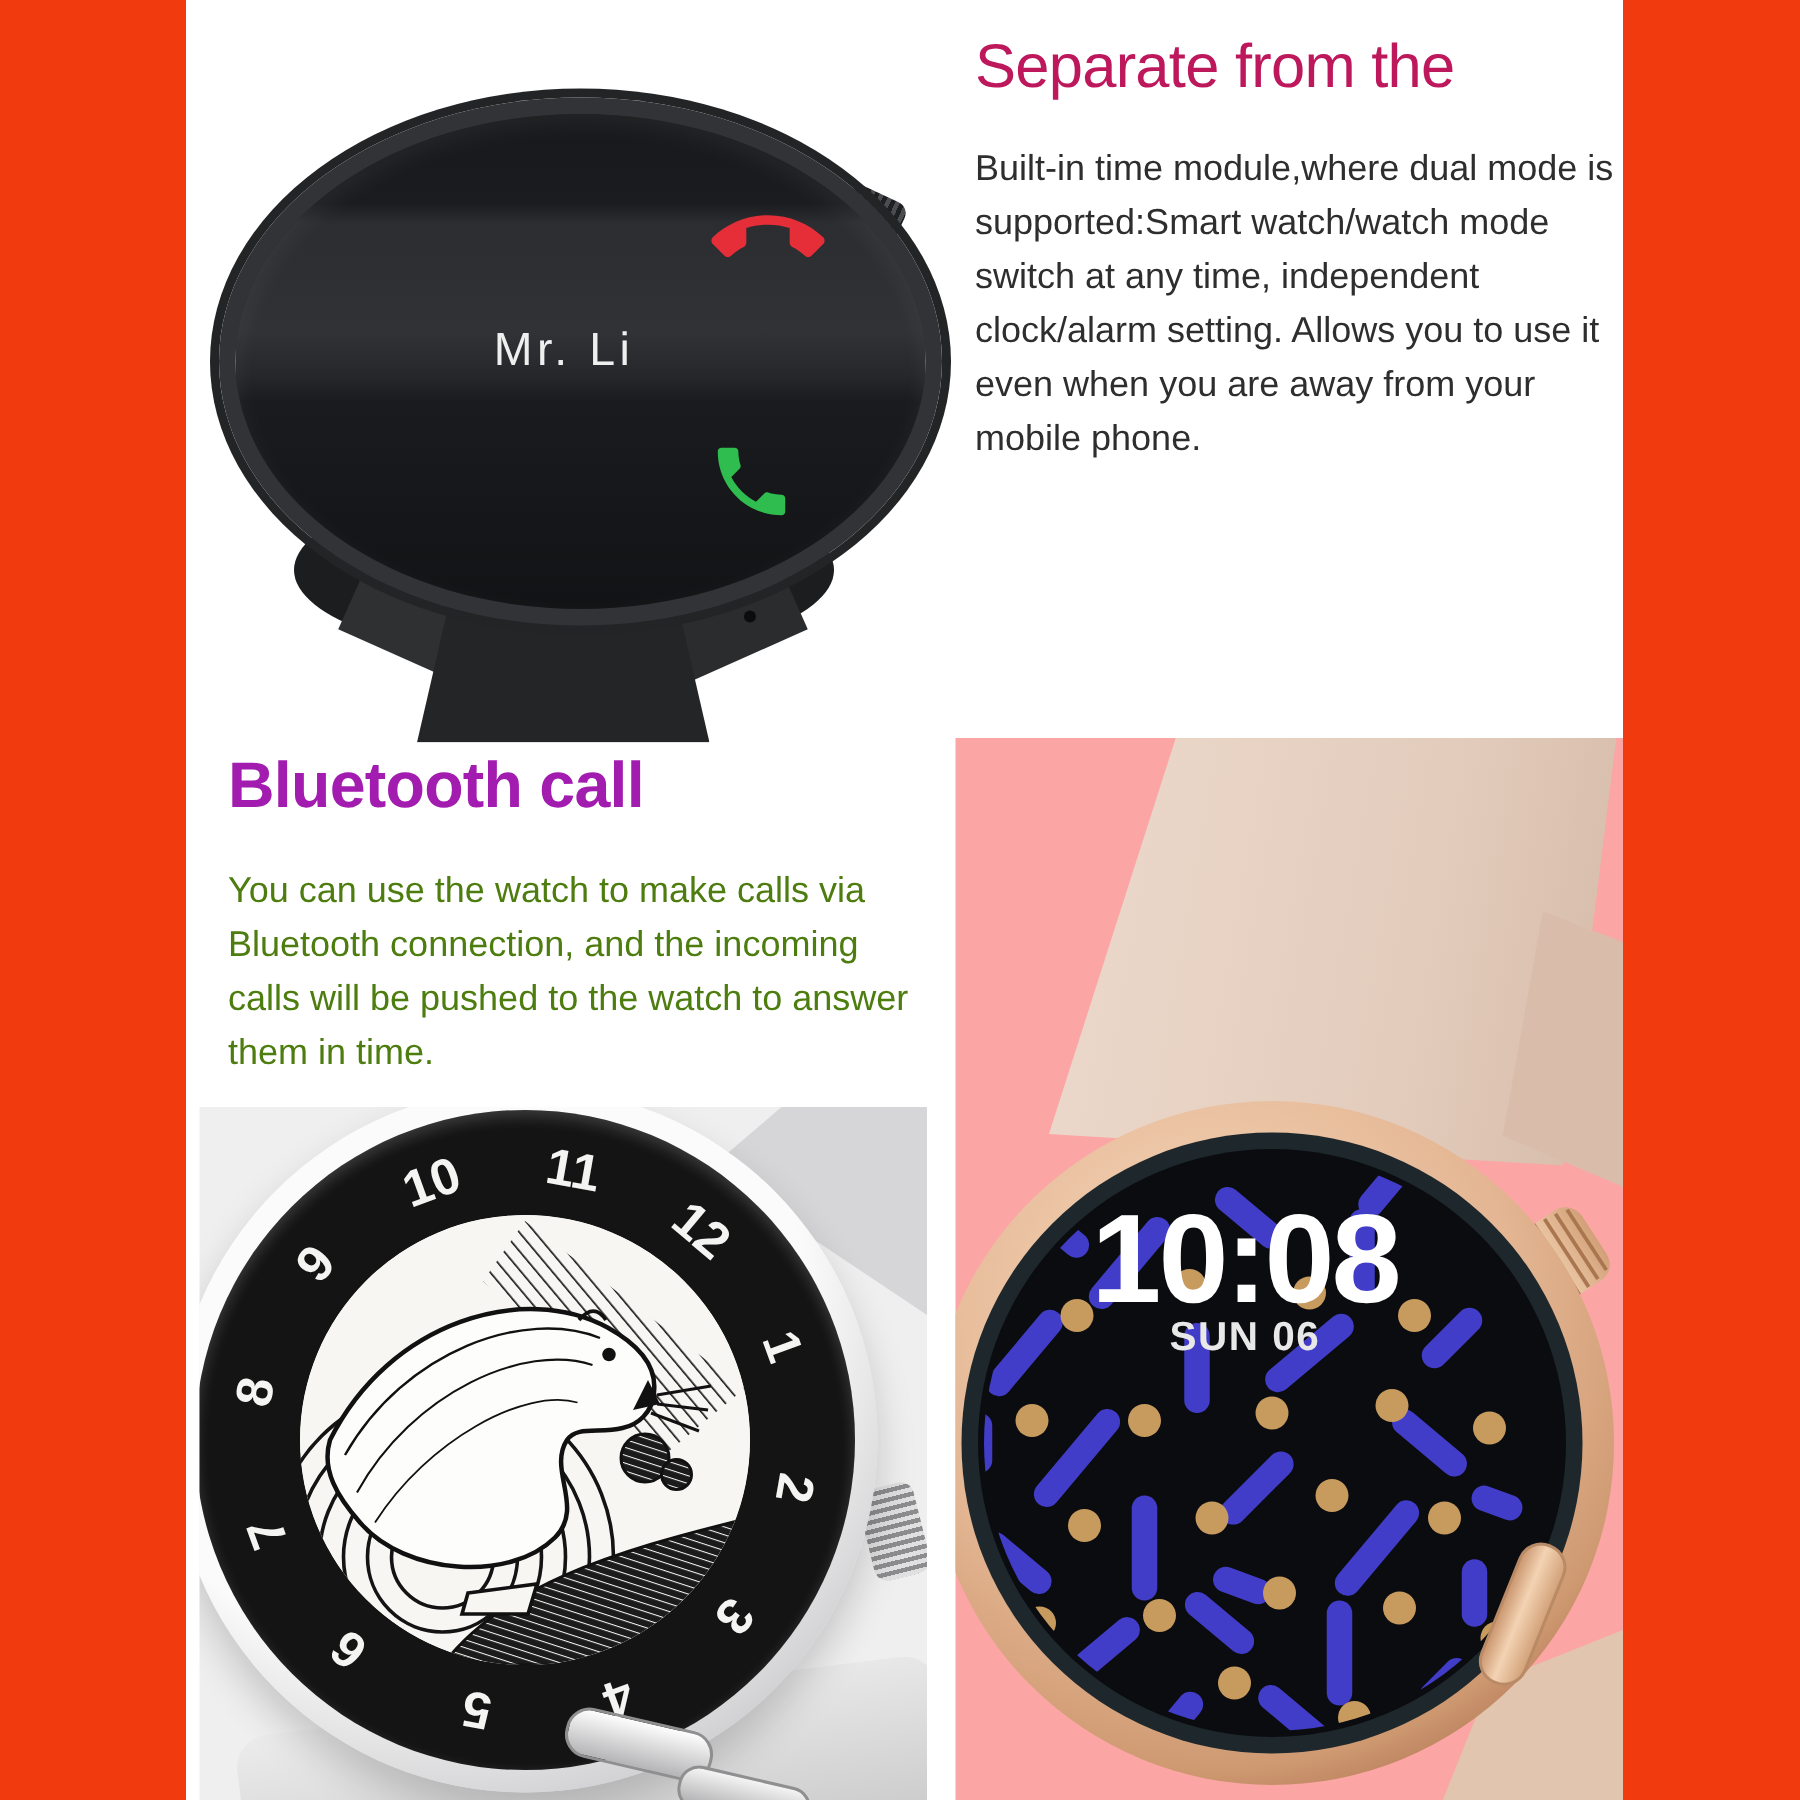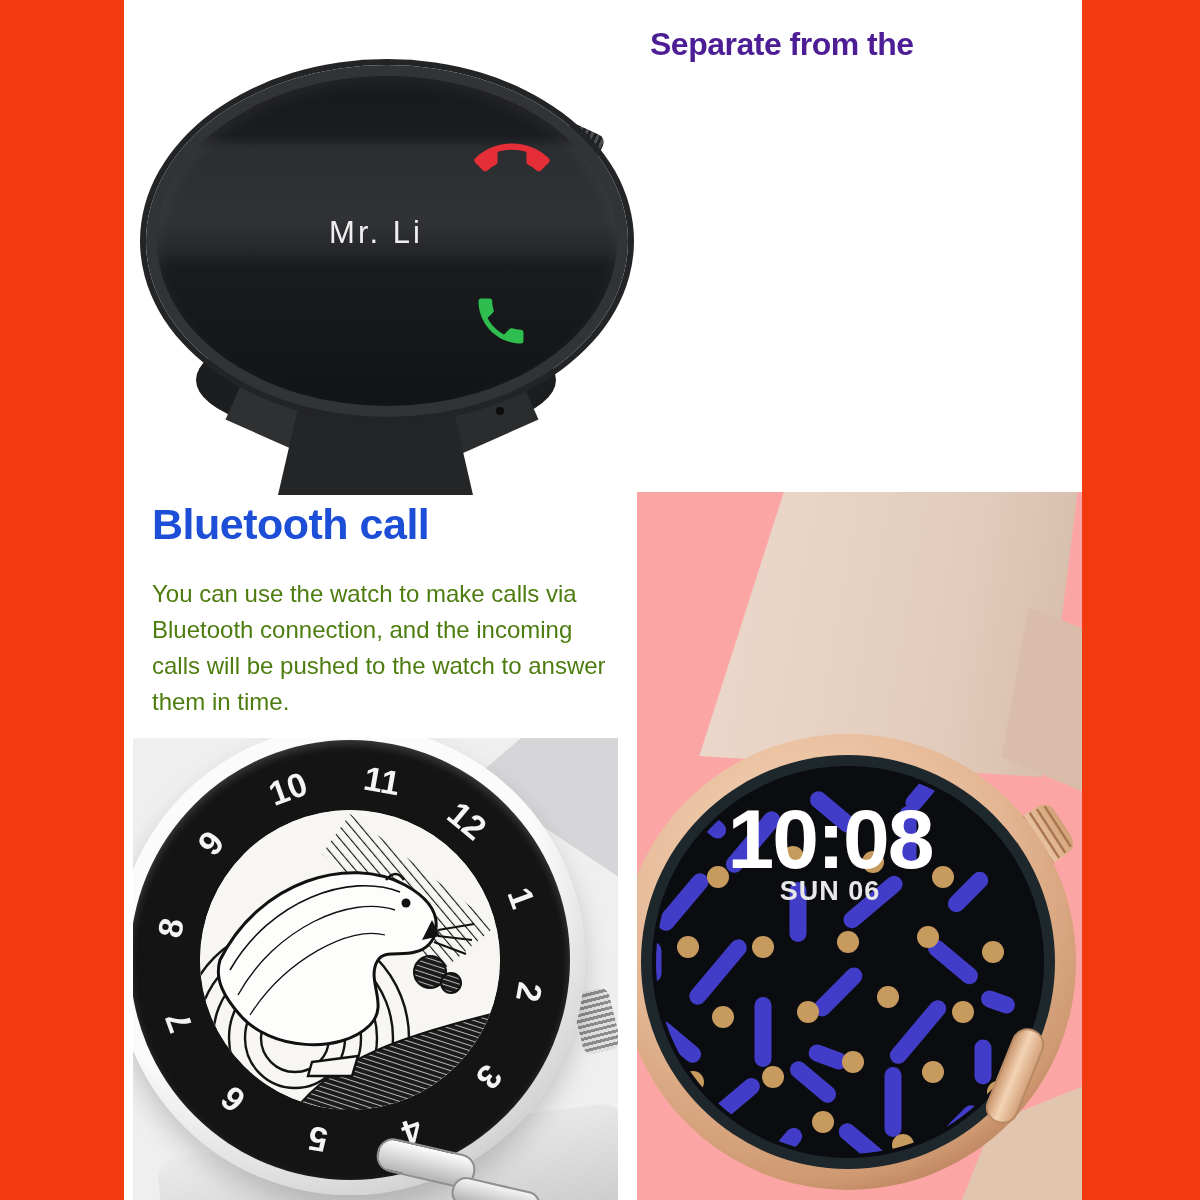--- a/index.html
+++ b/index.html
@@ -8,29 +8,29 @@
     background:#ffffff;font-family:"Liberation Sans",sans-serif;
   }
   .abs{position:absolute;}
   
   #bar-left{left:0;top:0;width:124px;height:1200px;background:#f13a0e;}
   #bar-right{left:1082px;top:0;width:118px;height:1200px;background:#f13a0e;}
 
   
   #sec-independent{left:650px;top:20px;width:432px;}
   #sec-independent h1{
-    margin:0;font-size:32px;line-height:49px;font-weight:700;color:#4c1d95;letter-spacing:-0.5px;
+    margin:0;font-size:41px;line-height:49px;font-weight:400;color:#be185d;letter-spacing:-0.5px;
   }
   #sec-independent h1 span{display:block;}
   #sec-independent p{
     margin:26px 0 0 0;font-size:24px;line-height:36px;color:#2e2e2e;
   }
 
   
-  #bt-heading{left:152px;top:500px;font-size:43px;font-weight:700;color:#1d4ed8;letter-spacing:-0.5px;}
+  #bt-heading{left:152px;top:500px;font-size:43px;font-weight:700;color:#a21caf;letter-spacing:-0.5px;}
   #bt-body{left:152px;top:576px;width:462px;font-size:24px;line-height:36px;color:#4d7c0f;}
 
   
   #black-watch{left:128px;top:55px;width:515px;height:440px;}
   #bw-undercase{left:68px;top:265px;width:360px;height:120px;border-radius:50%;background:#1c1d1f;}
   #bw-lug-left{left:118px;top:268px;width:90px;height:120px;background:#2e3032;transform:rotate(24deg);}
   #bw-lug-right{left:300px;top:268px;width:90px;height:120px;background:#2a2c2e;transform:rotate(-24deg);}
   #bw-strap{left:150px;top:330px;width:195px;height:110px;background:#242527;
     clip-path:polygon(13% 0,87% 0,100% 100%,0 100%);}
   #bw-crown{left:428px;top:72px;width:40px;height:58px;border-radius:8px;transform:rotate(25deg);
@@ -102,20 +102,21 @@
   <svg class="abs" id="bw-accept" viewBox="0 0 24 24">
     <path d="M6.62 10.79c1.44 2.83 3.76 5.14 6.59 6.59l2.2-2.2c.27-.27.67-.36 1.02-.24 1.12.37 2.33.57 3.57.57.55 0 1 .45 1 1V20c0 .55-.45 1-1 1-9.39 0-17-7.61-17-17 0-.55.45-1 1-1h3.5c.55 0 1 .45 1 1 0 1.25.2 2.45.57 3.57.11.35.03.74-.25 1.02l-2.2 2.2z" fill="#2ebd4e"></path>
   </svg>
   <div class="abs" id="bw-mic"></div>
 </div>
 
 <div class="abs" id="sec-independent">
   <h1>
     <span>Separate from the</span>
   </h1>
+  <p>Built-in time module,where dual mode is supported:Smart watch/watch mode switch at any time, independent clock/alarm setting. Allows you to use it even when you are away from your mobile phone.</p>
 </div>
 
 <div class="abs" id="bt-heading">Bluetooth call</div>
 <div class="abs" id="bt-body">You can use the watch to make calls via Bluetooth connection, and the incoming calls will be pushed to the watch to answer them in time.</div>
 
 <div class="abs" id="silver-photo">
   <div class="abs" id="sw-strap-tr"></div>
   <div class="abs" id="sw-bracelet"></div>
   <div class="abs" id="sw-crown"></div>
   <div class="abs" id="sw-case"></div>

